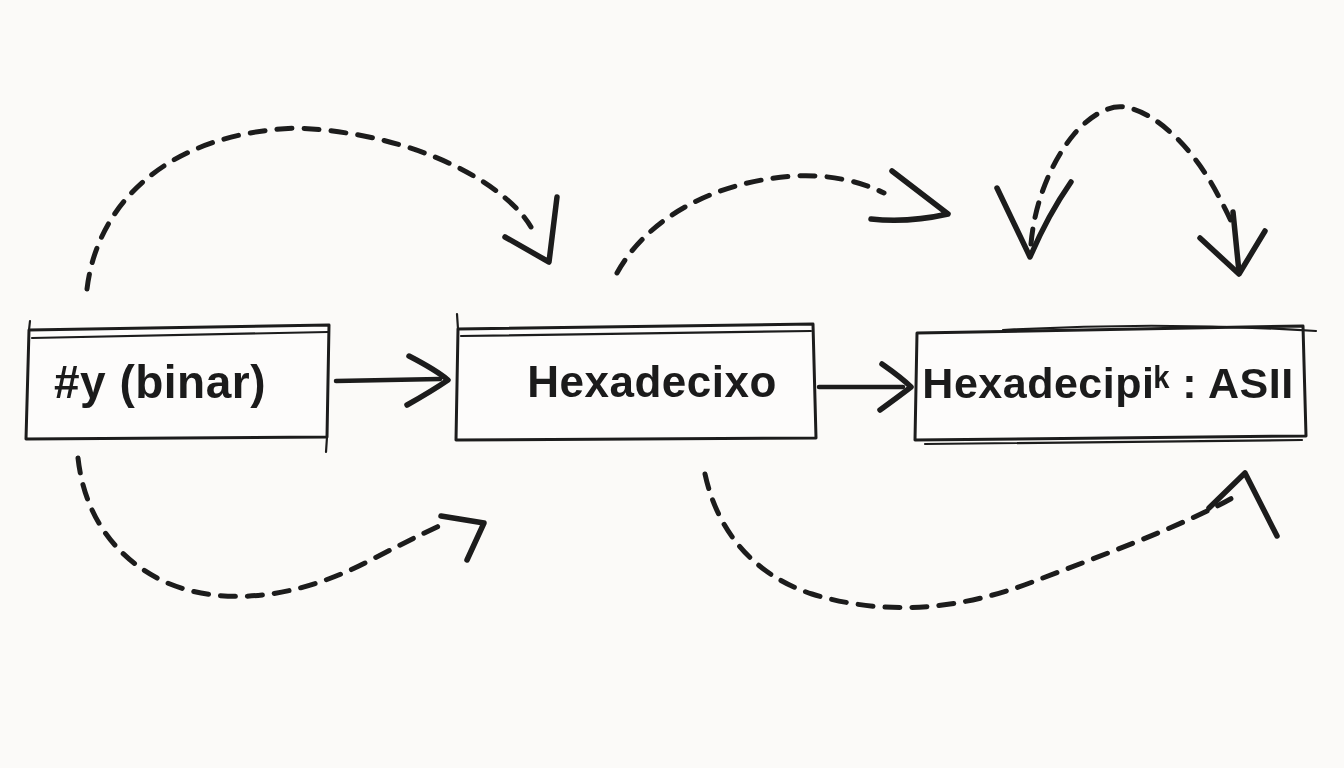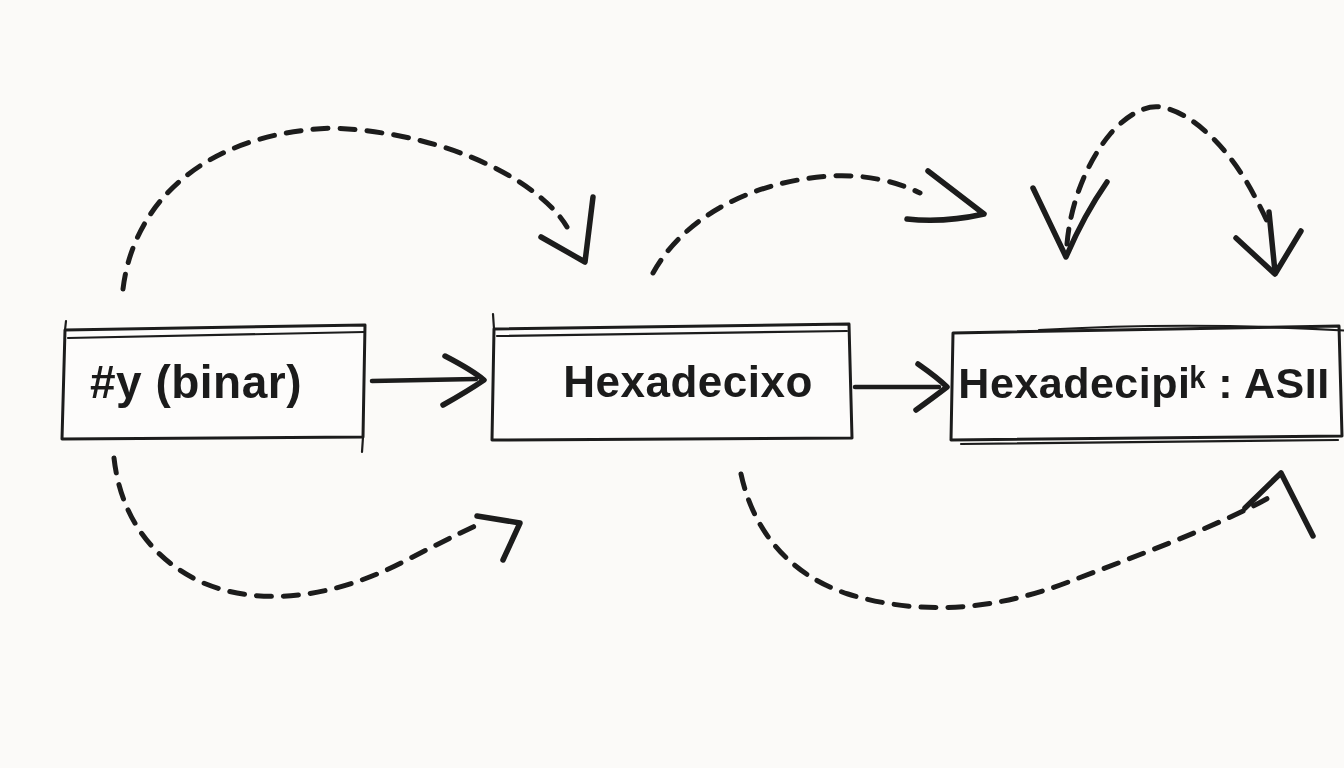--- a/index.html
+++ b/index.html
@@ -8,21 +8,20 @@
     width: 1344px;
     height: 768px;
     background: #fbfaf8;
     overflow: hidden;
     font-family: "Liberation Sans", "DejaVu Sans", sans-serif;
   }
   #stage {
     position: relative;
     width: 1075px;
     height: 768px;
-    margin-left: 36px;
   }
   svg { display: block; }
   .ink-stroke {
     fill: none;
     stroke: #1c1c1c;
     stroke-linecap: round;
     stroke-linejoin: round;
   }
   .box-edge   { stroke-width: 3; }
   .box-accent { stroke-width: 2.2; }

